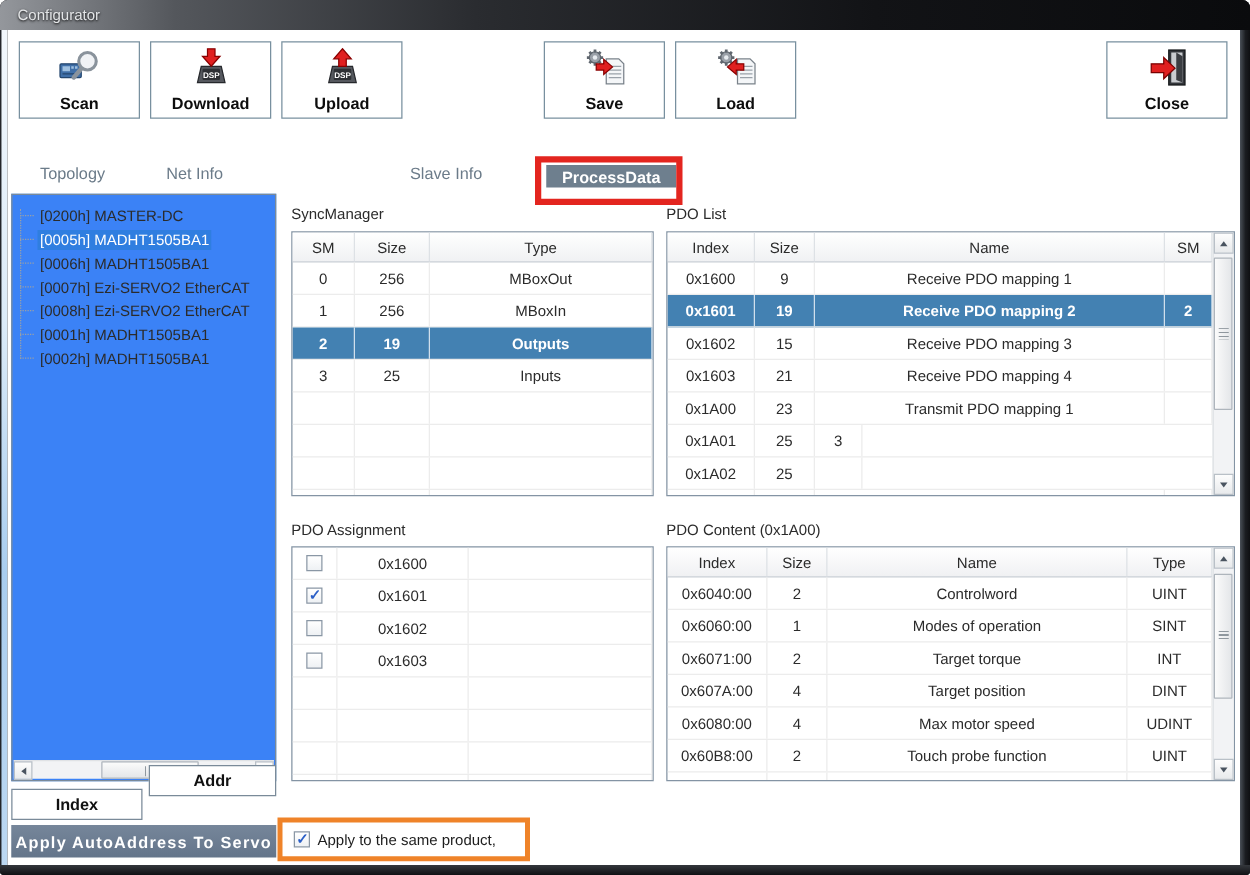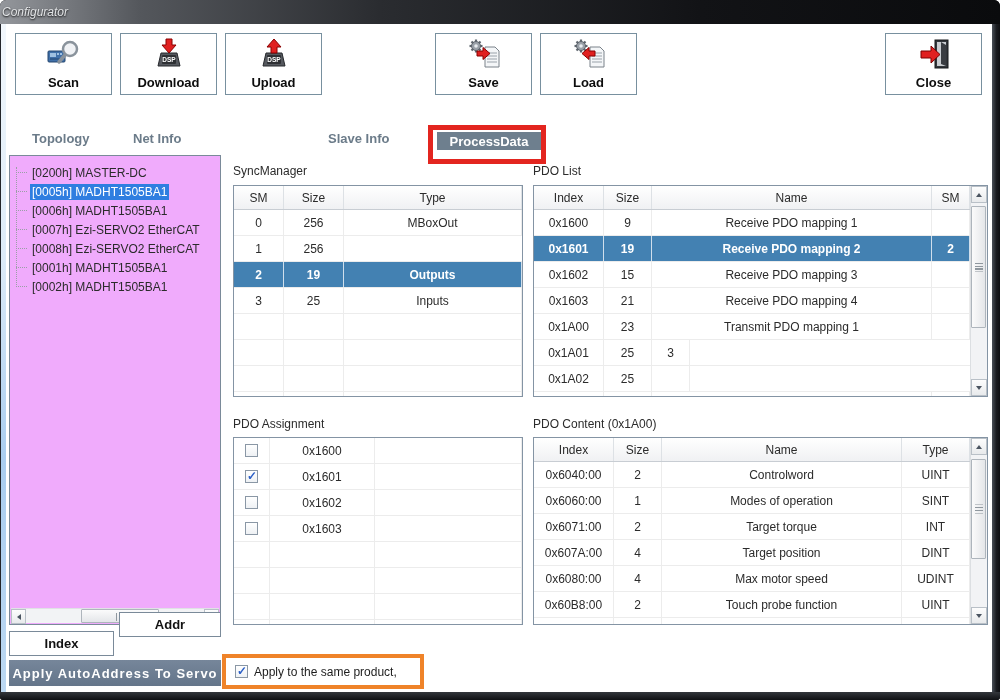--- a/index.html
+++ b/index.html
@@ -2,47 +2,47 @@
 <html><head>
 <meta charset="utf-8">
 <style>
   * { margin:0; padding:0; box-sizing:border-box; }
   body { background:#ffffff; font-family:"Liberation Sans", sans-serif; width:1000px; height:700px; }
   .window { position:relative; width:1000px; height:700px; background:#0c0d10; border-radius:6px 6px 3px 3px; overflow:hidden; }
 
   .titlebar { position:absolute; left:0; top:0; width:1000px; height:24px;
     background:linear-gradient(90deg,#94979c 0%, #54575c 14%, #2a2c30 38%, #121316 70%, #0a0b0d 100%);
     display:flex; align-items:center; }
-  .titlebar span { color:#e4e6e8; font-size:12px; padding-left:2px; text-shadow:0 1px 2px #000;font-style:italic; }
+  .titlebar span { color:#e4e6e8; font-size:12px; padding-left:14px; text-shadow:0 1px 2px #000; }
 
   .frame-left { position:absolute; left:0; top:24px; width:6px; height:668px;
     background:linear-gradient(180deg,#f2f7fc 0%, #dcebf8 35%, #a9cdef 65%, #bcd8f2 100%); border-left:1px solid #23252a; }
   .frame-right { position:absolute; right:0; top:24px; width:8px; height:668px;
     background:linear-gradient(90deg,#4a5058 0%, #1a1c20 55%, #0e0f12 100%); }
   .frame-bottom { position:absolute; left:0; bottom:0; width:1000px; height:8px;
     background:linear-gradient(180deg,#34373c, #101114); }
 
   .client { position:absolute; left:6px; top:24px; width:986px; height:668px; background:#ffffff; }
 
   
   .tbtn { position:absolute; top:9px; width:97px; height:62px; background:#fff; border:1px solid #78909f;
     display:flex; flex-direction:column; align-items:center; justify-content:flex-end; padding-bottom:4px; cursor:pointer; }
   .tbtn svg { position:absolute; top:4px; left:50%; transform:translateX(-50%); }
   .tlabel { font-size:13px; font-weight:bold; color:#0d0d0d; }
 
   
-  .tab { position:absolute; top:107px; font-size:13px; font-weight:bold; color:#6b7b89; }
+  .tab { position:absolute; top:107px; font-size:13px; font-weight:normal; color:#6b7b89; }
   .pd-btn { position:absolute; left:431px; top:108px; width:104px; height:18px; background:#6e7f8e;
     color:#fff; font-size:13px; font-weight:bold; display:flex; align-items:center; justify-content:center; cursor:pointer; }
   .red-box { position:absolute; left:422px; top:101px; width:118px; height:39px; border:5px solid #e3251f; pointer-events:none; }
   .orange-box { position:absolute; left:216px; top:630px; width:202px; height:35px; border:4px solid #ef8329;
     display:flex; align-items:center; padding-left:9px; gap:6px; background:#fff; }
 
   
-  .tree { position:absolute; left:3px; top:131px; width:212px; height:470px; border:1px solid #7a8a99; background:#f0abfc; overflow:hidden; }
+  .tree { position:absolute; left:3px; top:131px; width:212px; height:470px; border:1px solid #7a8a99; background:#3b82f6; overflow:hidden; }
   .tree-items { position:absolute; left:6px; top:7px; right:2px; }
   .titem { height:19px; display:flex; align-items:center; font-size:12px; color:#2b2b2b; white-space:nowrap; cursor:pointer; }
   .stub { width:11px; border-top:1px dotted #9aa0a6; margin-right:3px; flex:0 0 auto; }
   .titem .lab { padding:1px 2px; }
   .titem.sel .lab { background:#2f7ee0; color:#ffffff; }
   .vdots { position:absolute; left:6px; top:11px; height:120px; border-left:1px dotted #9aa0a6; }
 
   
   .hscroll { position:absolute; left:1px; right:1px; bottom:1px; height:15px; background:#f2f3f5; display:flex; border-top:1px solid #e0e2e5; }
   .harr { width:15px; height:15px; background:linear-gradient(#fdfdfd,#e8eaec); border:1px solid #b9c0c7; display:flex; align-items:center; justify-content:center; }
@@ -259,20 +259,21 @@
           </div>
         <div>
             <div class="trow">
               <div class="cell c50">0</div>
               <div class="cell c60">256</div>
               <div class="cell cfx">MBoxOut</div>
             </div>
             <div class="trow">
               <div class="cell c50">1</div>
               <div class="cell c60">256</div>
+              <div class="cell cfx">MBoxIn</div>
             </div>
             <div class="trow sel">
               <div class="cell c50">2</div>
               <div class="cell c60">19</div>
               <div class="cell cfx">Outputs</div>
             </div>
             <div class="trow">
               <div class="cell c50">3</div>
               <div class="cell c60">25</div>
               <div class="cell cfx">Inputs</div>

